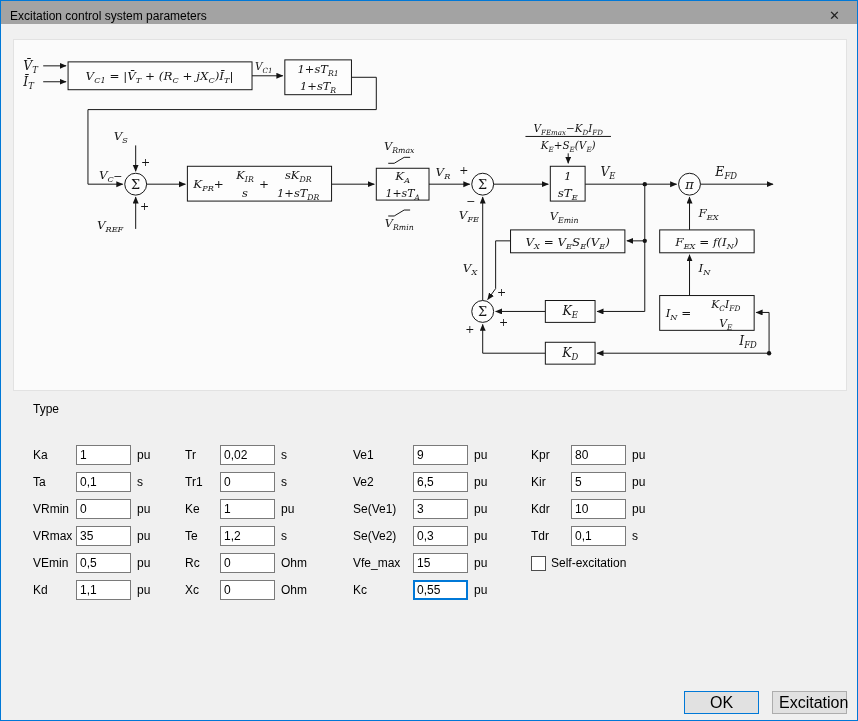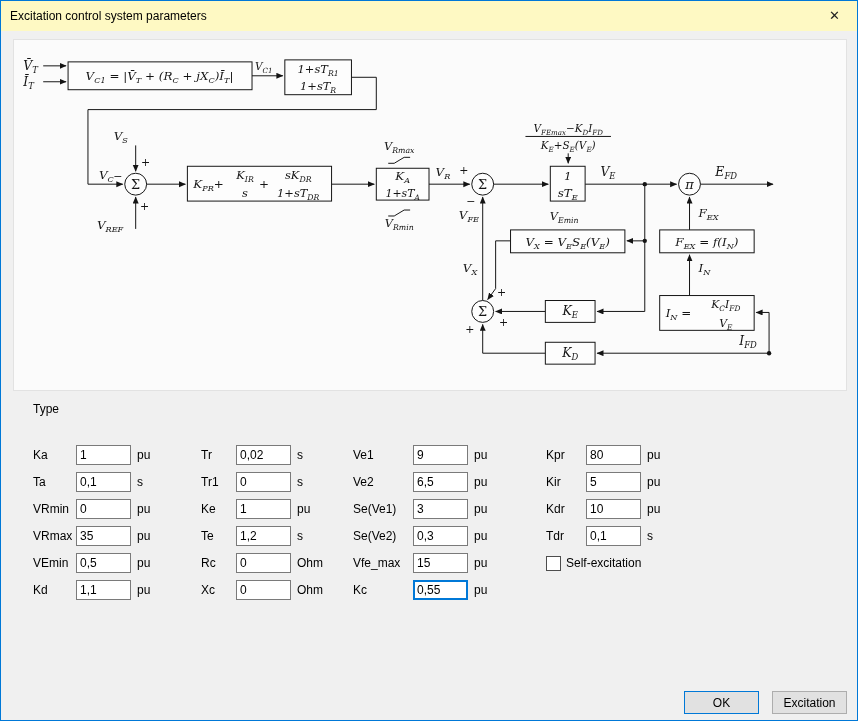--- a/index.html
+++ b/index.html
@@ -1,19 +1,19 @@
 <!DOCTYPE html>
 <html><head>
 <meta charset="utf-8">
 <style>
   html,body{margin:0;padding:0}
   body{width:858px;height:721px;overflow:hidden;background:#fff;
        font-family:"Liberation Sans",sans-serif;font-size:12px;color:#000}
   .window{position:absolute;inset:0;border:1px solid #0078d7;box-sizing:border-box;background:#f0f0f0}
-  .titlebar{position:relative;height:30px;background:#fef9c3}
+  .titlebar{position:relative;height:23px;background:#a3a3a3}
   .title{position:absolute;left:9px;top:0;line-height:30px;font-size:12px}
   .close{position:absolute;right:0;top:0;width:45px;height:29px;text-align:center;line-height:29px;
          font-size:13px;color:#222;cursor:pointer}
   .panel{position:absolute;left:12px;top:38px;width:834px;height:352px;background:#fbfbfb;
          border:1px solid #e2e2e2;box-sizing:border-box}
   .panel svg{display:block}
   
   .wires path,.wires polyline{stroke:#141414;stroke-width:1;fill:none}
   .blocks rect,.blocks circle{fill:#fdfdfd;stroke:#151515;stroke-width:1}
   .dot{fill:#141414;stroke:none}
@@ -21,33 +21,33 @@
   .up{font-style:normal}
   .sub{font-size:68%}
   
   .type-row{position:absolute;left:32px;top:401px;display:flex;align-items:flex-end}
   .type-label{display:inline-block;width:43px}
   .combo{position:relative;width:130px;height:22px;background:#f2f2f2;border:1px solid #7a7a7a;
          box-sizing:border-box;line-height:20px;padding-left:6px;cursor:default}
   .chev{position:absolute;right:10px;top:6px;width:5px;height:5px;border:solid #333;
         border-width:0 1px 1px 0;transform:rotate(45deg)}
   .col{position:absolute;top:444px}
-  .col1{left:32px}.col2{left:200px}.col3{left:352px}.col4{left:545px}
+  .col1{left:32px}.col2{left:184px}.col3{left:352px}.col4{left:530px}
   .frow{display:flex;align-items:center;height:20px;margin-bottom:7px}
   .flabel{display:inline-block}
   .col1 .flabel{width:43px}.col2 .flabel{width:35px}.col3 .flabel{width:60px}.col4 .flabel{width:40px}
   .fin{width:55px;height:20px;box-sizing:border-box;border:1px solid #7a7a7a;background:#fff;
        font-family:"Liberation Sans",sans-serif;font-size:12px;padding:1px 3px}
   .fin.focused{border:2px solid #0078d7;padding:0 2px}
   .funit{margin-left:6px}
   .cbrow{margin-top:2px}
   .cb{display:inline-block;width:13px;height:13px;border:1px solid #4d4d4d;background:#fff;box-sizing:content-box}
   .cblabel{margin-left:5px}
   .btn{position:absolute;width:75px;height:23px;background:#e1e1e1;border:1px solid #adadad;
-       font-family:"Liberation Sans",sans-serif;font-size:12px;cursor:default}
+       font-family:"Liberation Sans",sans-serif;font-size:16px;cursor:default}
   .okbtn{left:683px;top:690px;border-color:#0078d7}
   .cancelbtn{left:771px;top:690px}
 </style>
 </head>
 <body>
 
 <div class="window">
   <div class="titlebar">
     <span class="title">Excitation control system parameters</span>
     <span class="close">✕</span>

